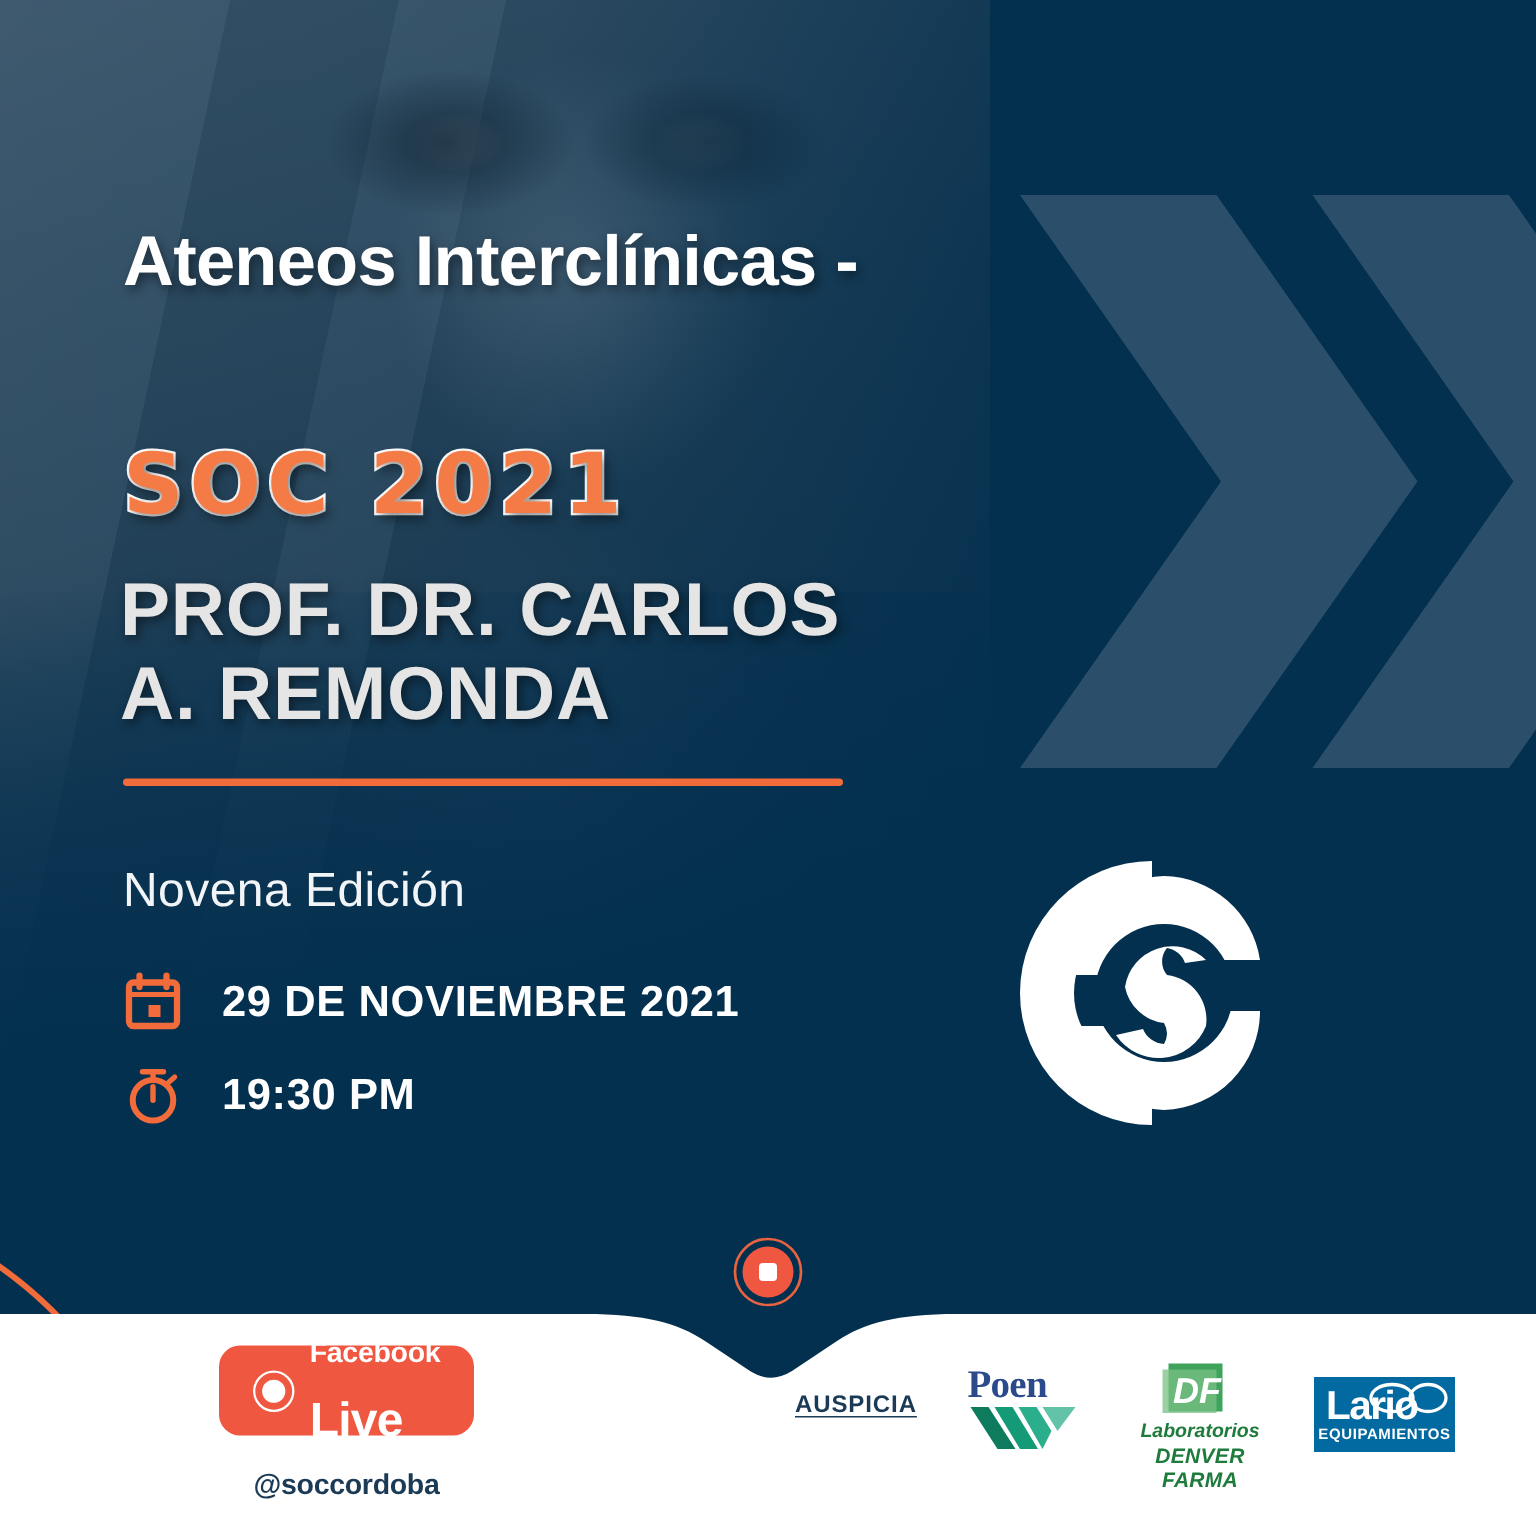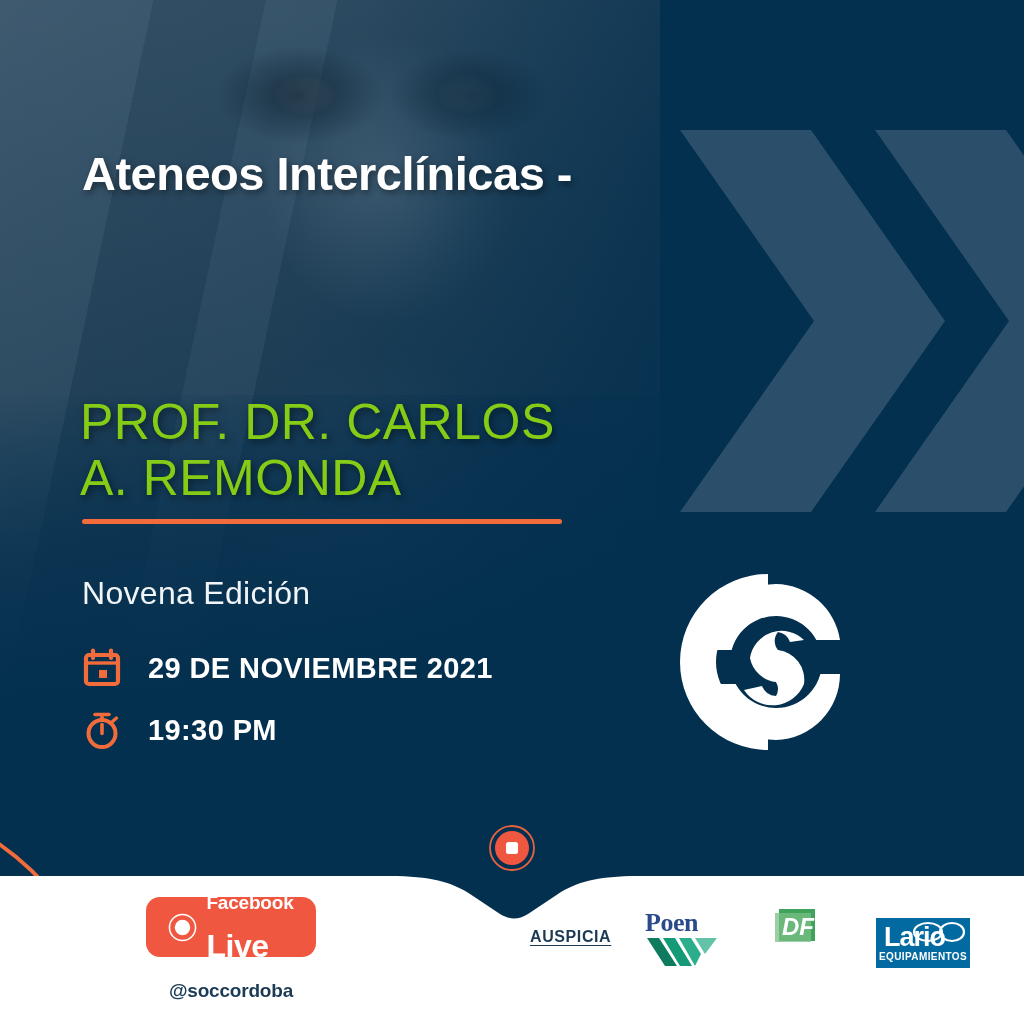--- a/index.html
+++ b/index.html
@@ -59,23 +59,23 @@
     font-size:56px; font-weight:700;
     letter-spacing:4px;
     color:#F47B46;
     -webkit-text-stroke:3px #ffffff;
     paint-order:stroke fill;
     text-shadow:3px 4px 7px rgba(0,0,0,.45);
     font-family:"DejaVu Sans", sans-serif;
   }
 
   .speaker {
-    position:absolute; left:80px; top:394px; width:600px;
-    color:#84cc16;
-    font-size:50px; font-weight:400; line-height:1.12;
+    position:absolute; left:80px; top:378px; width:600px;
+    color:#e5e5e5;
+    font-size:50px; font-weight:700; line-height:1.12;
     letter-spacing:.5px;
     text-shadow:2px 3px 7px rgba(0,0,0,.5);
   }
 
   .divider {
     position:absolute; left:82px; top:519px;
     width:480px; height:5px; border-radius:3px;
     background:#F26B3A;
   }
 
@@ -177,20 +177,21 @@
     <g fill="#2B4F6B">
       <polygon points="10,0 141,0 275,191 141,382 10,382 144,191"></polygon>
       <polygon points="205,0 336,0 470,191 336,382 205,382 339,191"></polygon>
     </g>
   </svg>
 
   <div class="headline">
     <div>Ateneos Interclínicas -</div>
   </div>
 
+  <div class="soc-badge">SOC 2021</div>
 
   <div class="speaker">
     <div>PROF. DR. CARLOS</div>
     <div>A. REMONDA</div>
   </div>
 
   <div class="divider"></div>
 
   <div class="edition">Novena Edición</div>
 
@@ -264,20 +265,24 @@
       <polygon points="50,2 72,2 60,18" fill="#63C3A9"></polygon>
     </svg>
   </div>
 
   <div class="denver">
     <svg viewBox="0 0 110 34" width="110" height="34">
       <rect x="34" y="1" width="36" height="32" fill="#3FA35C"></rect>
       <rect x="30" y="5" width="36" height="29" fill="#7BBF86" opacity=".75"></rect>
       <text x="37" y="27" font-family="'Liberation Sans',sans-serif" font-size="24" font-weight="700" font-style="italic" fill="#ffffff">DF</text>
     </svg>
+    <div class="denver-txt">
+      <div class="denver-l1">Laboratorios</div>
+      <div class="denver-l2">DENVER FARMA</div>
+    </div>
   </div>
 
   <div class="lario">
     <div class="lario-inner">
       <svg viewBox="0 0 94 50" width="94" height="50" style="position:absolute;left:0;top:0">
         <ellipse cx="52" cy="14" rx="14" ry="9" fill="none" stroke="#ffffff" stroke-width="2.2"></ellipse>
         <ellipse cx="76" cy="14" rx="12" ry="9" fill="none" stroke="#ffffff" stroke-width="2.2"></ellipse>
       </svg>
       <div class="lario-name">Lario</div>
       <div class="lario-sub">EQUIPAMIENTOS</div>

